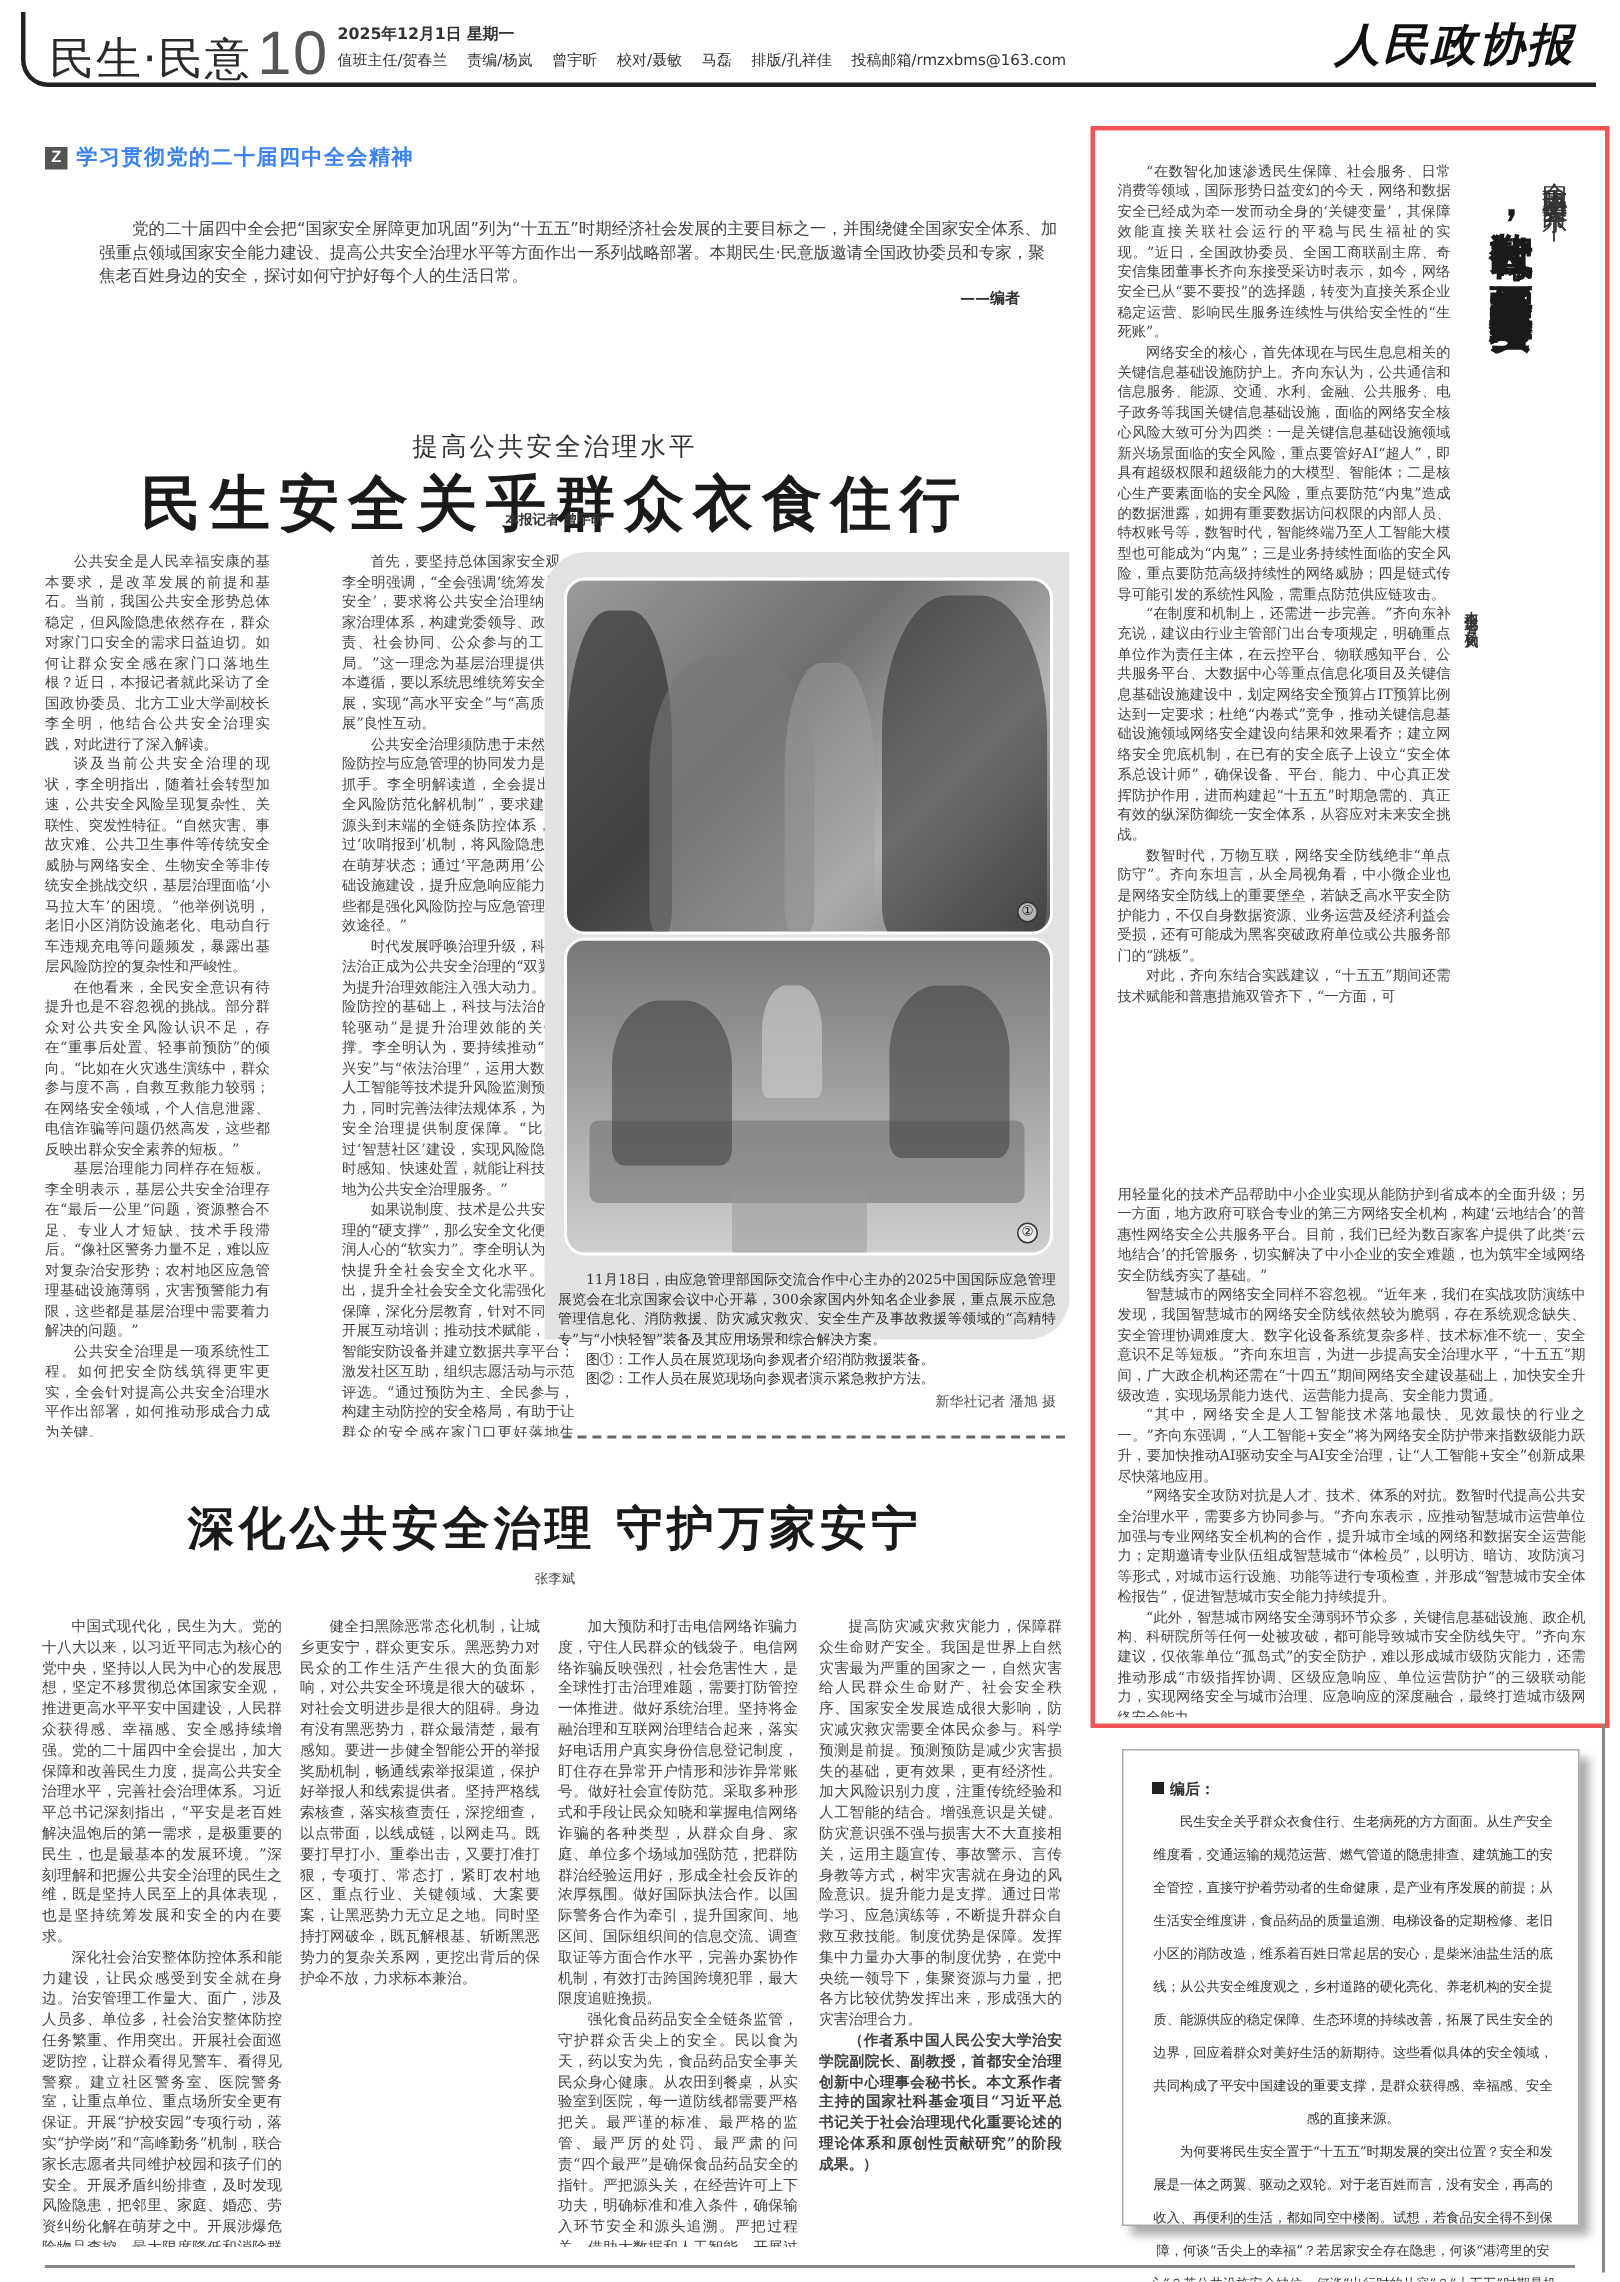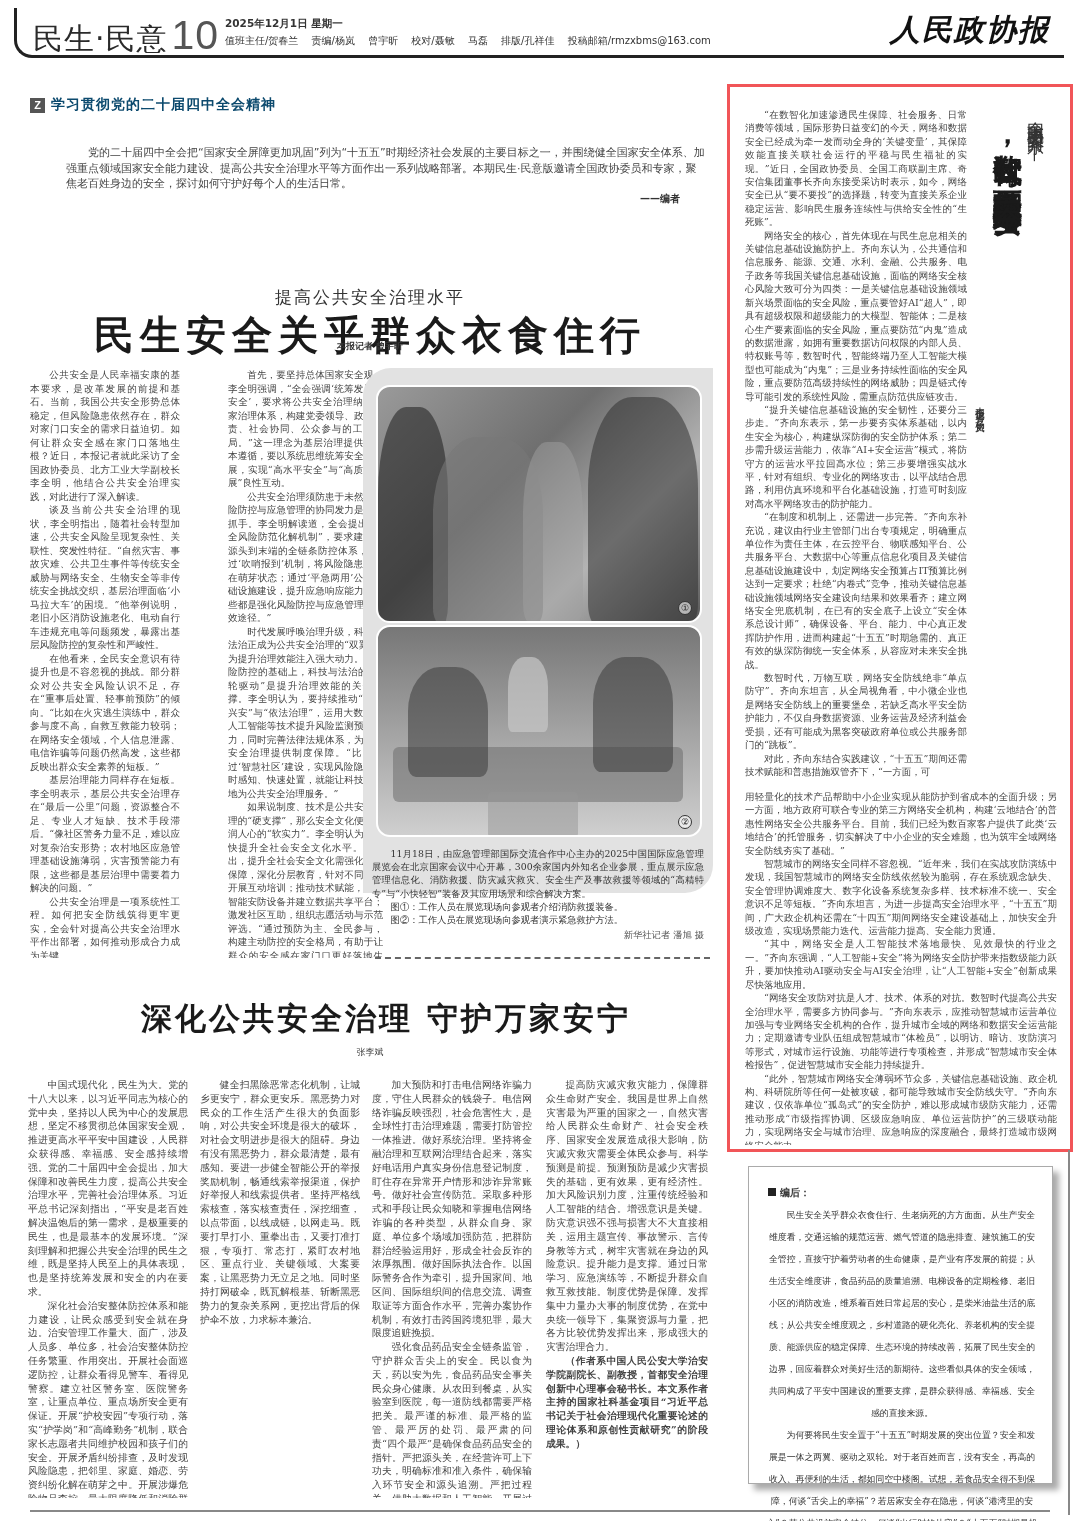--- a/index.html
+++ b/index.html
@@ -13,21 +13,21 @@
   .page-num { font-family: "Liberation Sans", sans-serif; font-size: 41px; color: #555; font-weight: 300; margin-left: 4px; }
   .head-info { position: absolute; left: 208px; top: 7px; font-family: "DejaVu Sans", sans-serif; font-size: 10px; color: #333; line-height: 17px; }
   .head-info .date { font-weight: bold; font-size: 10.5px; }
   .head-info .credits span { margin-right: 10px; }
   .paper-logo { position: absolute; right: 14px; top: 2px; font-family: "DejaVu Serif", serif; font-size: 30px;
     font-weight: bold; font-style: italic; color: #111; letter-spacing: 2px; }
 
   .kicker { position: absolute; left: 30px; top: 96px; display: flex; align-items: center; }
   .kicker-badge { width: 15px; height: 15px; background: #555; color: #fff; font-size: 11px; font-weight: bold;
     font-family: "Liberation Sans", sans-serif; display: flex; align-items: center; justify-content: center; margin-right: 6px; }
-  .kicker-text { font-family: Liberation Serif, serif; font-size: 14px; font-weight: bold; color: #0c4a6e; letter-spacing: 1px; }
+  .kicker-text { font-family: Liberation Serif, serif; font-size: 14px; font-weight: bold; color: #3b82f6; letter-spacing: 1px; }
 
   .intro { position: absolute; left: 66px; top: 145px; width: 640px; font-family: "DejaVu Sans", sans-serif; font-size: 11px;
     line-height: 15.5px; color: #444; text-indent: 2em; }
   .intro-sign { position: absolute; left: 640px; top: 192px; font-family: "DejaVu Sans", sans-serif; font-size: 10px; color: #333; font-weight: bold; }
 
   .subhead { position: absolute; left: 0; width: 740px; top: 286px; text-align: center; font-family: "DejaVu Sans", sans-serif;
     font-size: 17px; color: #333; letter-spacing: 2px; }
   .headline { position: absolute; left: 0; width: 740px; top: 308px; text-align: center; font-family: "DejaVu Sans", sans-serif;
     font-size: 40px; font-weight: bold; color: #1a1a1a; letter-spacing: 6px; }
   .byline { position: absolute; left: 0; width: 740px; top: 340px; text-align: center; font-size: 9px; font-weight: bold; color: #333; }
@@ -44,21 +44,21 @@
   .photo2 { left: 376px; top: 625px; width: 326px; height: 212px; background: linear-gradient(180deg,#777 0%,#9e9e9e 45%,#cfcfcf 100%); }
   .photo-num { position: absolute; right: 8px; bottom: 6px; width: 14px; height: 14px; border: 1px solid #333; border-radius: 50%;
     font-size: 9px; line-height: 12px; text-align: center; color: #222; background: rgba(255,255,255,.6); font-family: "DejaVu Sans", sans-serif; }
   .shape { position: absolute; background: rgba(40,40,40,.45); border-radius: 40% 40% 10% 10%; }
   .caption { position: absolute; left: 372px; top: 847px; width: 332px; font-size: 9.3px; line-height: 13.2px; color: #333; }
   .caption .txt { text-indent: 2em; text-align: justify; }
   .caption .fig { padding-left: 2em; }
   .caption .credit { text-align: right; font-family: "DejaVu Sans", sans-serif; color: #555; margin-top: 2px; }
   .dash-sep { position: absolute; left: 375px; top: 957px; width: 335px; border-top: 2px dashed #666; }
 
-  .headline2 { position: absolute; left: 16px; width: 740px; top: 998px; text-align: center; font-family: "DejaVu Sans", sans-serif;
+  .headline2 { position: absolute; left: 0; width: 740px; top: 998px; text-align: center; font-family: "DejaVu Sans", sans-serif;
     font-size: 31px; font-weight: bold; color: #1a1a1a; letter-spacing: 3px; }
   .byline2 { position: absolute; left: 0; width: 740px; top: 1046px; text-align: center; font-size: 9px; color: #444; }
   .a2c { top: 1078px; height: 420px; overflow: hidden; width: 160px; font-size: 9.8px; line-height: 13.8px; }
   .a2c1 { left: 28px; } .a2c2 { left: 200px; } .a2c3 { left: 372px; } .a2c4 { left: 546px; width: 162px; }
   .author-note { font-weight: bold; color: #444; }
   .bottom-rule { position: absolute; left: 30px; top: 1510px; width: 1020px; border-top: 2px solid #888; }
 
   .red-box { position: absolute; left: 727px; top: 84px; width: 346px; height: 1068px; border: 3px solid #f15558; }
   .side-kicker { position: absolute; left: 1028px; top: 108px; width: 20px; font-family: "DejaVu Sans", sans-serif; font-size: 17px;
     color: #333; writing-mode: vertical-rl; letter-spacing: 2px; }
@@ -168,21 +168,20 @@
 </div>
 <div class="bottom-rule"></div>
 
 <div class="red-box"></div>
 <div class="side-kicker">全国政协委员齐向东——</div>
 <h2 class="side-headline">数智时代，守好百姓『身边事』重在守好网络安全</h2>
 <div class="side-byline">本报记者  杨岚</div>
 <div class="col side-body" style="height:680px;overflow:hidden;">
   <p>“在数智化加速渗透民生保障、社会服务、日常消费等领域，国际形势日益变幻的今天，网络和数据安全已经成为牵一发而动全身的‘关键变量’，其保障效能直接关联社会运行的平稳与民生福祉的实现。”近日，全国政协委员、全国工商联副主席、奇安信集团董事长齐向东接受采访时表示，如今，网络安全已从“要不要投”的选择题，转变为直接关系企业稳定运营、影响民生服务连续性与供给安全性的“生死账”。</p>
   <p>网络安全的核心，首先体现在与民生息息相关的关键信息基础设施防护上。齐向东认为，公共通信和信息服务、能源、交通、水利、金融、公共服务、电子政务等我国关键信息基础设施，面临的网络安全核心风险大致可分为四类：一是关键信息基础设施领域新兴场景面临的安全风险，重点要管好AI“超人”，即具有超级权限和超级能力的大模型、智能体；二是核心生产要素面临的安全风险，重点要防范“内鬼”造成的数据泄露，如拥有重要数据访问权限的内部人员、特权账号等，数智时代，智能终端乃至人工智能大模型也可能成为“内鬼”；三是业务持续性面临的安全风险，重点要防范高级持续性的网络威胁；四是链式传导可能引发的系统性风险，需重点防范供应链攻击。</p>
-  <p>“提升关键信息基础设施的安全韧性，还要分三步走。”齐向东表示，第一步要夯实体系基础，以内生安全为核心，构建纵深防御的安全防护体系；第二步需升级运营能力，依靠“AI+安全运营”模式，将防守方的运营水平拉回高水位；第三步要增强实战水平，针对有组织、专业化的网络攻击，以平战结合思路，利用仿真环境和平台化基础设施，打造可时刻应对高水平网络攻击的防护能力。</p>
   <p>“在制度和机制上，还需进一步完善。”齐向东补充说，建议由行业主管部门出台专项规定，明确重点单位作为责任主体，在云控平台、物联感知平台、公共服务平台、大数据中心等重点信息化项目及关键信息基础设施建设中，划定网络安全预算占IT预算比例达到一定要求；杜绝“内卷式”竞争，推动关键信息基础设施领域网络安全建设向结果和效果看齐；建立网络安全兜底机制，在已有的安全底子上设立“安全体系总设计师”，确保设备、平台、能力、中心真正发挥防护作用，进而构建起“十五五”时期急需的、真正有效的纵深防御统一安全体系，从容应对未来安全挑战。</p>
   <p>数智时代，万物互联，网络安全防线绝非“单点防守”。齐向东坦言，从全局视角看，中小微企业也是网络安全防线上的重要堡垒，若缺乏高水平安全防护能力，不仅自身数据资源、业务运营及经济利益会受损，还有可能成为黑客突破政府单位或公共服务部门的“跳板”。</p>
   <p>对此，齐向东结合实践建议，“十五五”期间还需技术赋能和普惠措施双管齐下，“一方面，可</p>
 </div>
 <div class="col side-body-wide" style="height:355px;overflow:hidden;">
   <p style="text-indent:0">用轻量化的技术产品帮助中小企业实现从能防护到省成本的全面升级；另一方面，地方政府可联合专业的第三方网络安全机构，构建‘云地结合’的普惠性网络安全公共服务平台。目前，我们已经为数百家客户提供了此类‘云地结合’的托管服务，切实解决了中小企业的安全难题，也为筑牢全域网络安全防线夯实了基础。”</p>
   <p>智慧城市的网络安全同样不容忽视。“近年来，我们在实战攻防演练中发现，我国智慧城市的网络安全防线依然较为脆弱，存在系统观念缺失、安全管理协调难度大、数字化设备系统复杂多样、技术标准不统一、安全意识不足等短板。”齐向东坦言，为进一步提高安全治理水平，“十五五”期间，广大政企机构还需在“十四五”期间网络安全建设基础上，加快安全升级改造，实现场景能力迭代、运营能力提高、安全能力贯通。</p>
   <p>“其中，网络安全是人工智能技术落地最快、见效最快的行业之一。”齐向东强调，“人工智能+安全”将为网络安全防护带来指数级能力跃升，要加快推动AI驱动安全与AI安全治理，让“人工智能+安全”创新成果尽快落地应用。</p>
   <p>“网络安全攻防对抗是人才、技术、体系的对抗。数智时代提高公共安全治理水平，需要多方协同参与。”齐向东表示，应推动智慧城市运营单位加强与专业网络安全机构的合作，提升城市全域的网络和数据安全运营能力；定期邀请专业队伍组成智慧城市“体检员”，以明访、暗访、攻防演习等形式，对城市运行设施、功能等进行专项检查，并形成“智慧城市安全体检报告”，促进智慧城市安全能力持续提升。</p>
   <p>“此外，智慧城市网络安全薄弱环节众多，关键信息基础设施、政企机构、科研院所等任何一处被攻破，都可能导致城市安全防线失守。”齐向东建议，仅依靠单位“孤岛式”的安全防护，难以形成城市级防灾能力，还需推动形成“市级指挥协调、区级应急响应、单位运营防护”的三级联动能力，实现网络安全与城市治理、应急响应的深度融合，最终打造城市级网络安全能力。</p>

